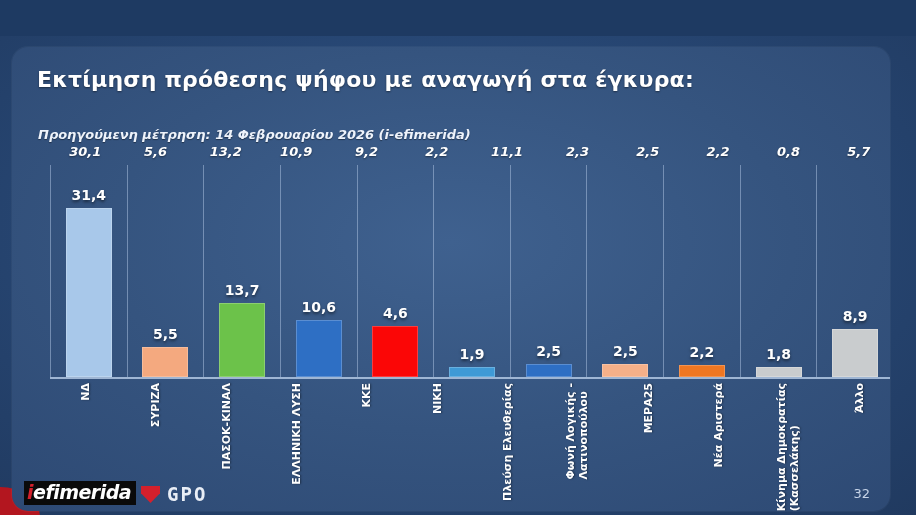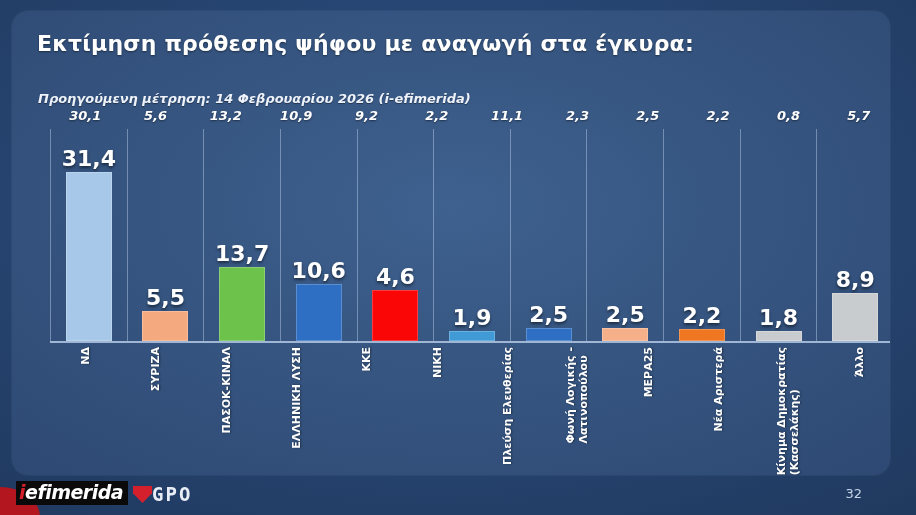--- a/index.html
+++ b/index.html
@@ -12,20 +12,21 @@
     overflow: hidden;
     background: #1e3a62;
     font-family: "DejaVu Sans", "Liberation Sans", sans-serif;
     position: relative;
   }
   #slide {
     position: absolute;
     inset: 0;
     background:
       radial-gradient(ellipse 900px 500px at 48% 40%, #2e5387 0%, #24416b 55%, #1d3355 100%);
+    margin-top: 36px;
   }
   
   #corner-wedge {
     position: absolute;
     left: -6px;
     bottom: -6px;
     width: 46px;
     height: 34px;
     background: #b3161f;
     border-top-right-radius: 40px 30px;
@@ -109,21 +110,21 @@
     flex-direction: column;
     justify-content: flex-end;
     align-items: center;
     border-left: 1.5px solid rgba(168,190,220,0.55);
   }
   .col:last-child {
     border-right: 1.5px solid rgba(168,190,220,0.55);
     align-items: center;
   }
   .bar-value {
-    font-size: 22px;
+    font-size: 14px;
     font-weight: bold;
     color: #ffffff;
     text-shadow: 0 2px 3px rgba(0,0,0,0.5);
     margin-bottom: 3px;
     line-height: 20px;
   }
   .bar {
     width: 46px;
     border: 1px solid rgba(255,255,255,0.22);
     box-sizing: border-box;
@@ -154,21 +155,21 @@
     text-align: left;
     line-height: 13px;
   }
   .label-rot.two-line {
     white-space: pre;
   }
 
   
   #footer {
     position: absolute;
-    left: 0;
+    left: 8px;
     bottom: 0;
     width: 904px;
     height: 40px;
     z-index: 3;
   }
   #logo-iefimerida {
     position: absolute;
     left: 16px;
     bottom: 10px;
     background: #0a0a0a;
@@ -180,21 +181,21 @@
     line-height: 21px;
     color: #ffffff;
   }
   #logo-iefimerida .i-red { color: #d4202c; }
   #gpo-wrap {
     position: absolute;
     left: 133px;
     bottom: 11px;
     display: flex;
     align-items: center;
-    gap: 0;
+    gap: 7px;
     justify-content: flex-end;
   }
   #gpo-mark {
     width: 19px;
     height: 17px;
     background: #d4202c;
     clip-path: polygon(0 0, 100% 0, 100% 42%, 50% 100%, 0 42%);
   }
   #gpo-text {
     font-size: 19px;

